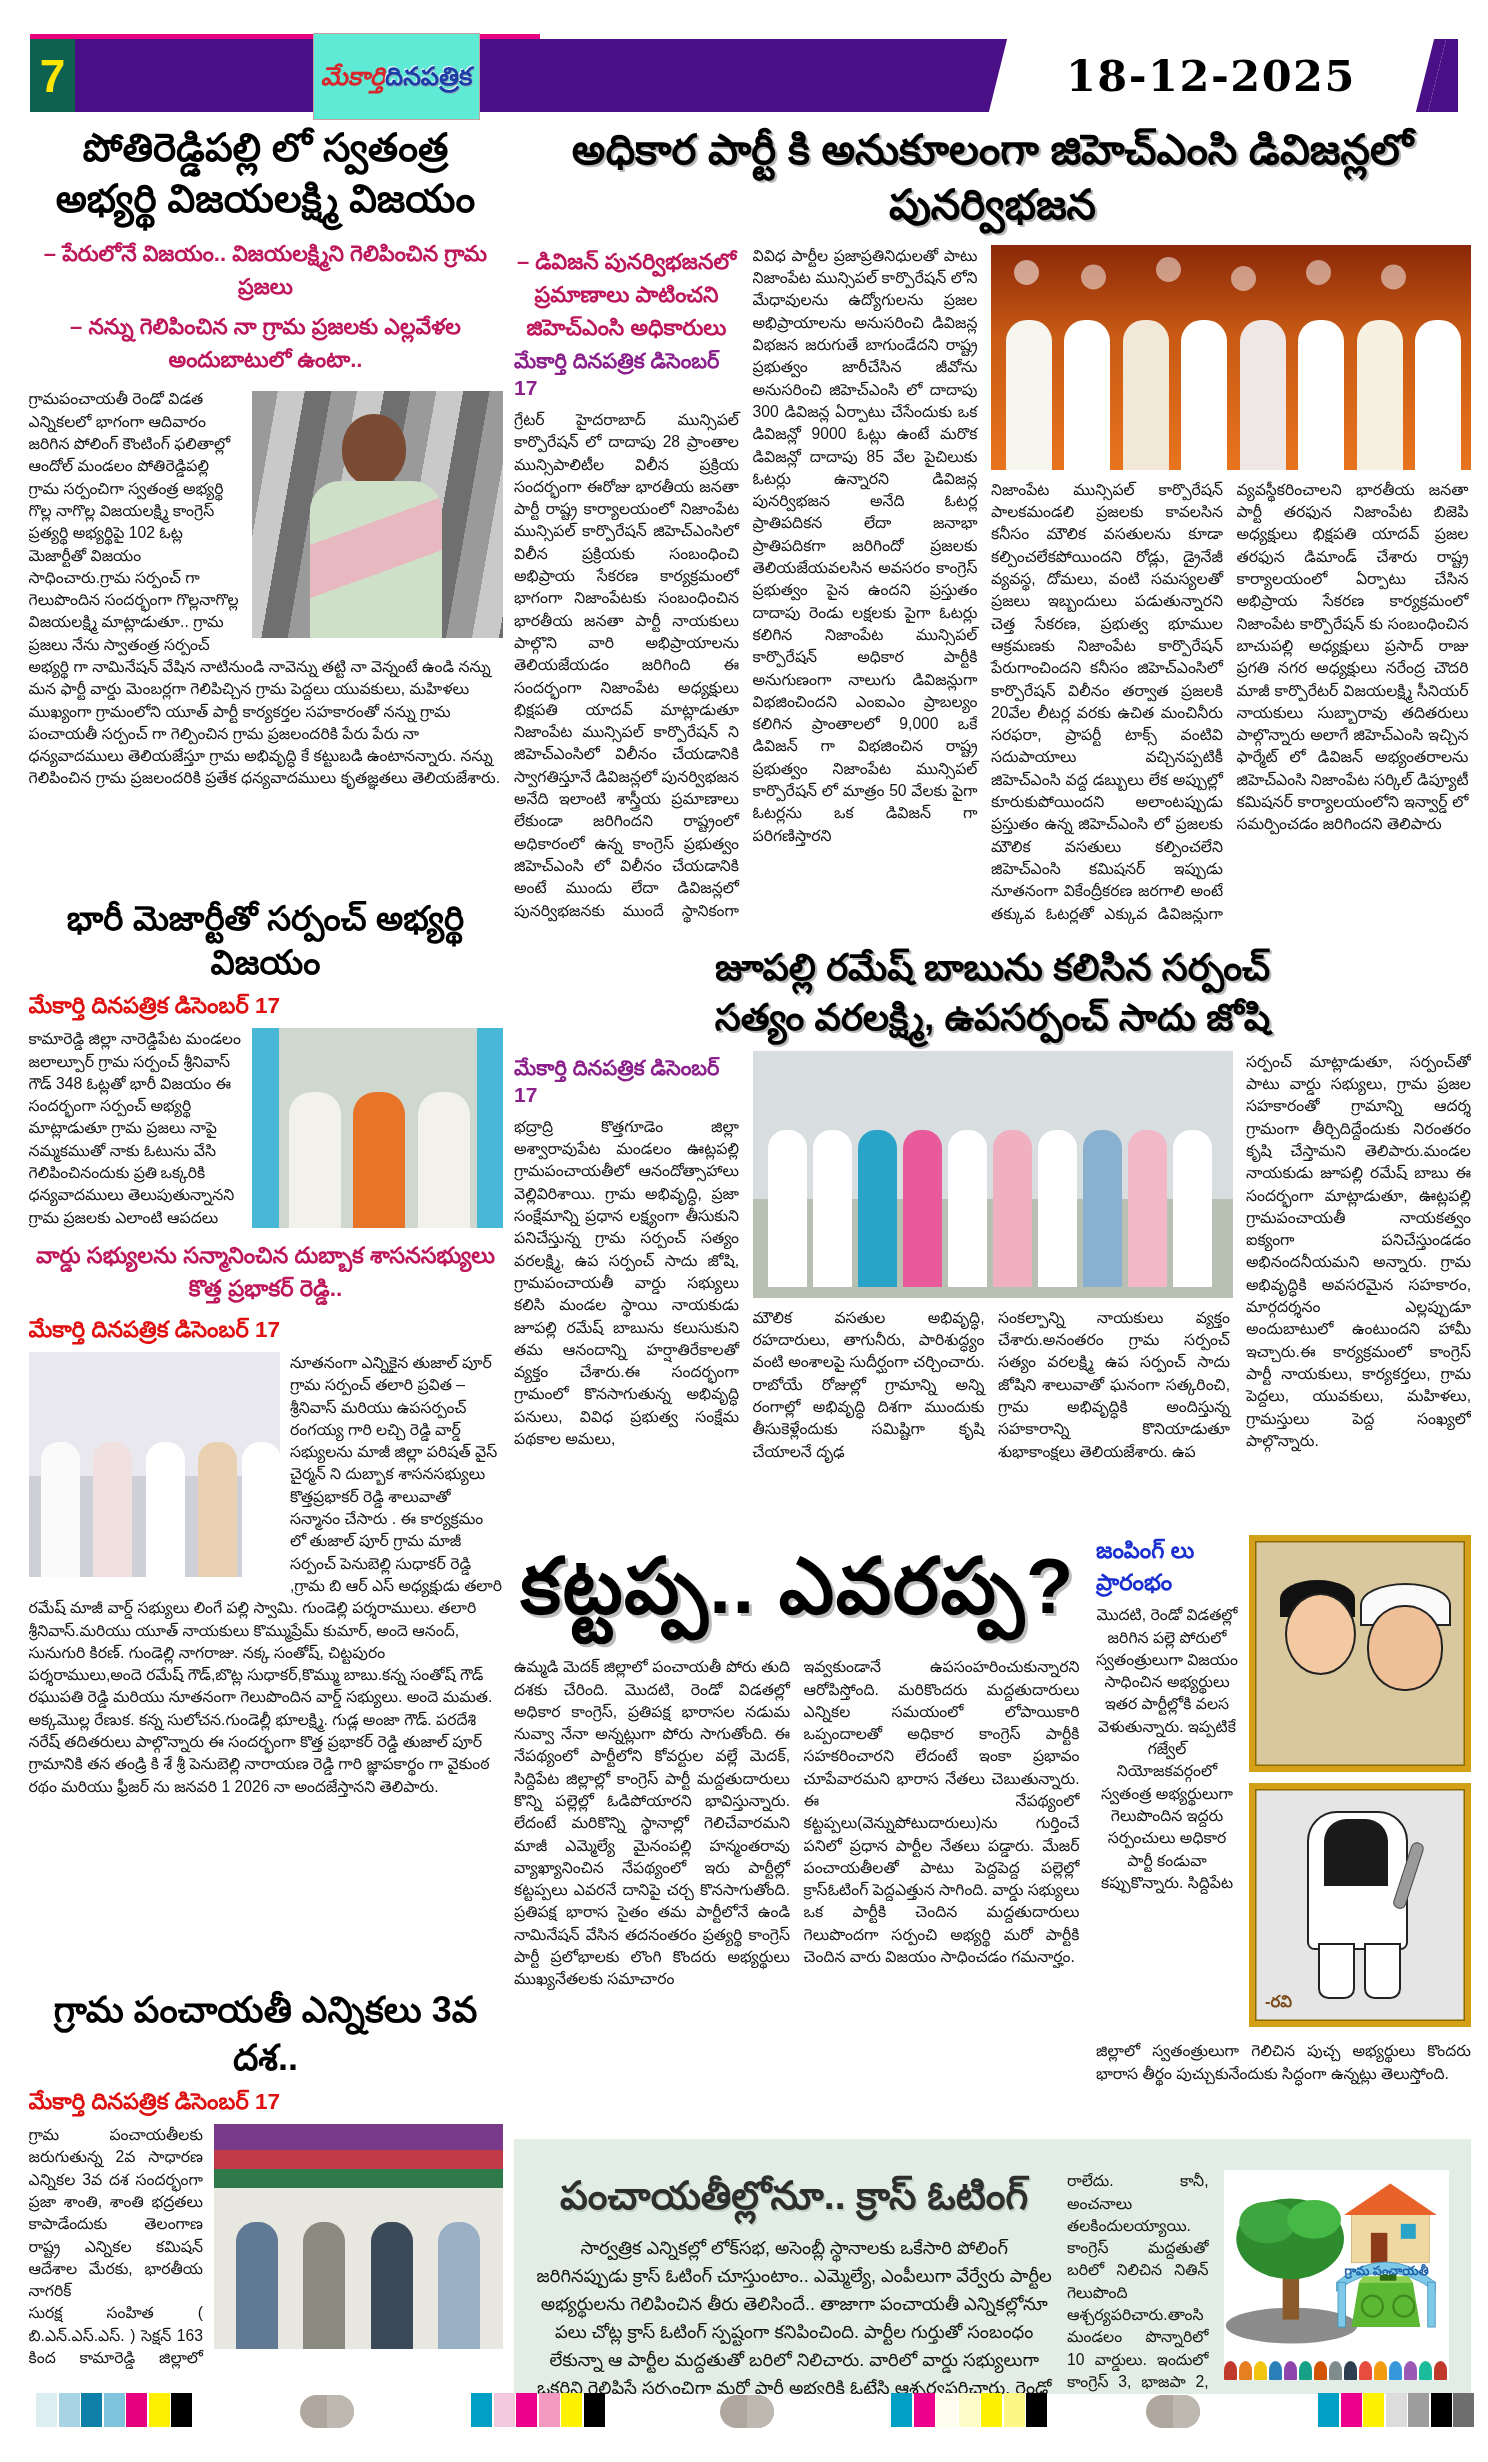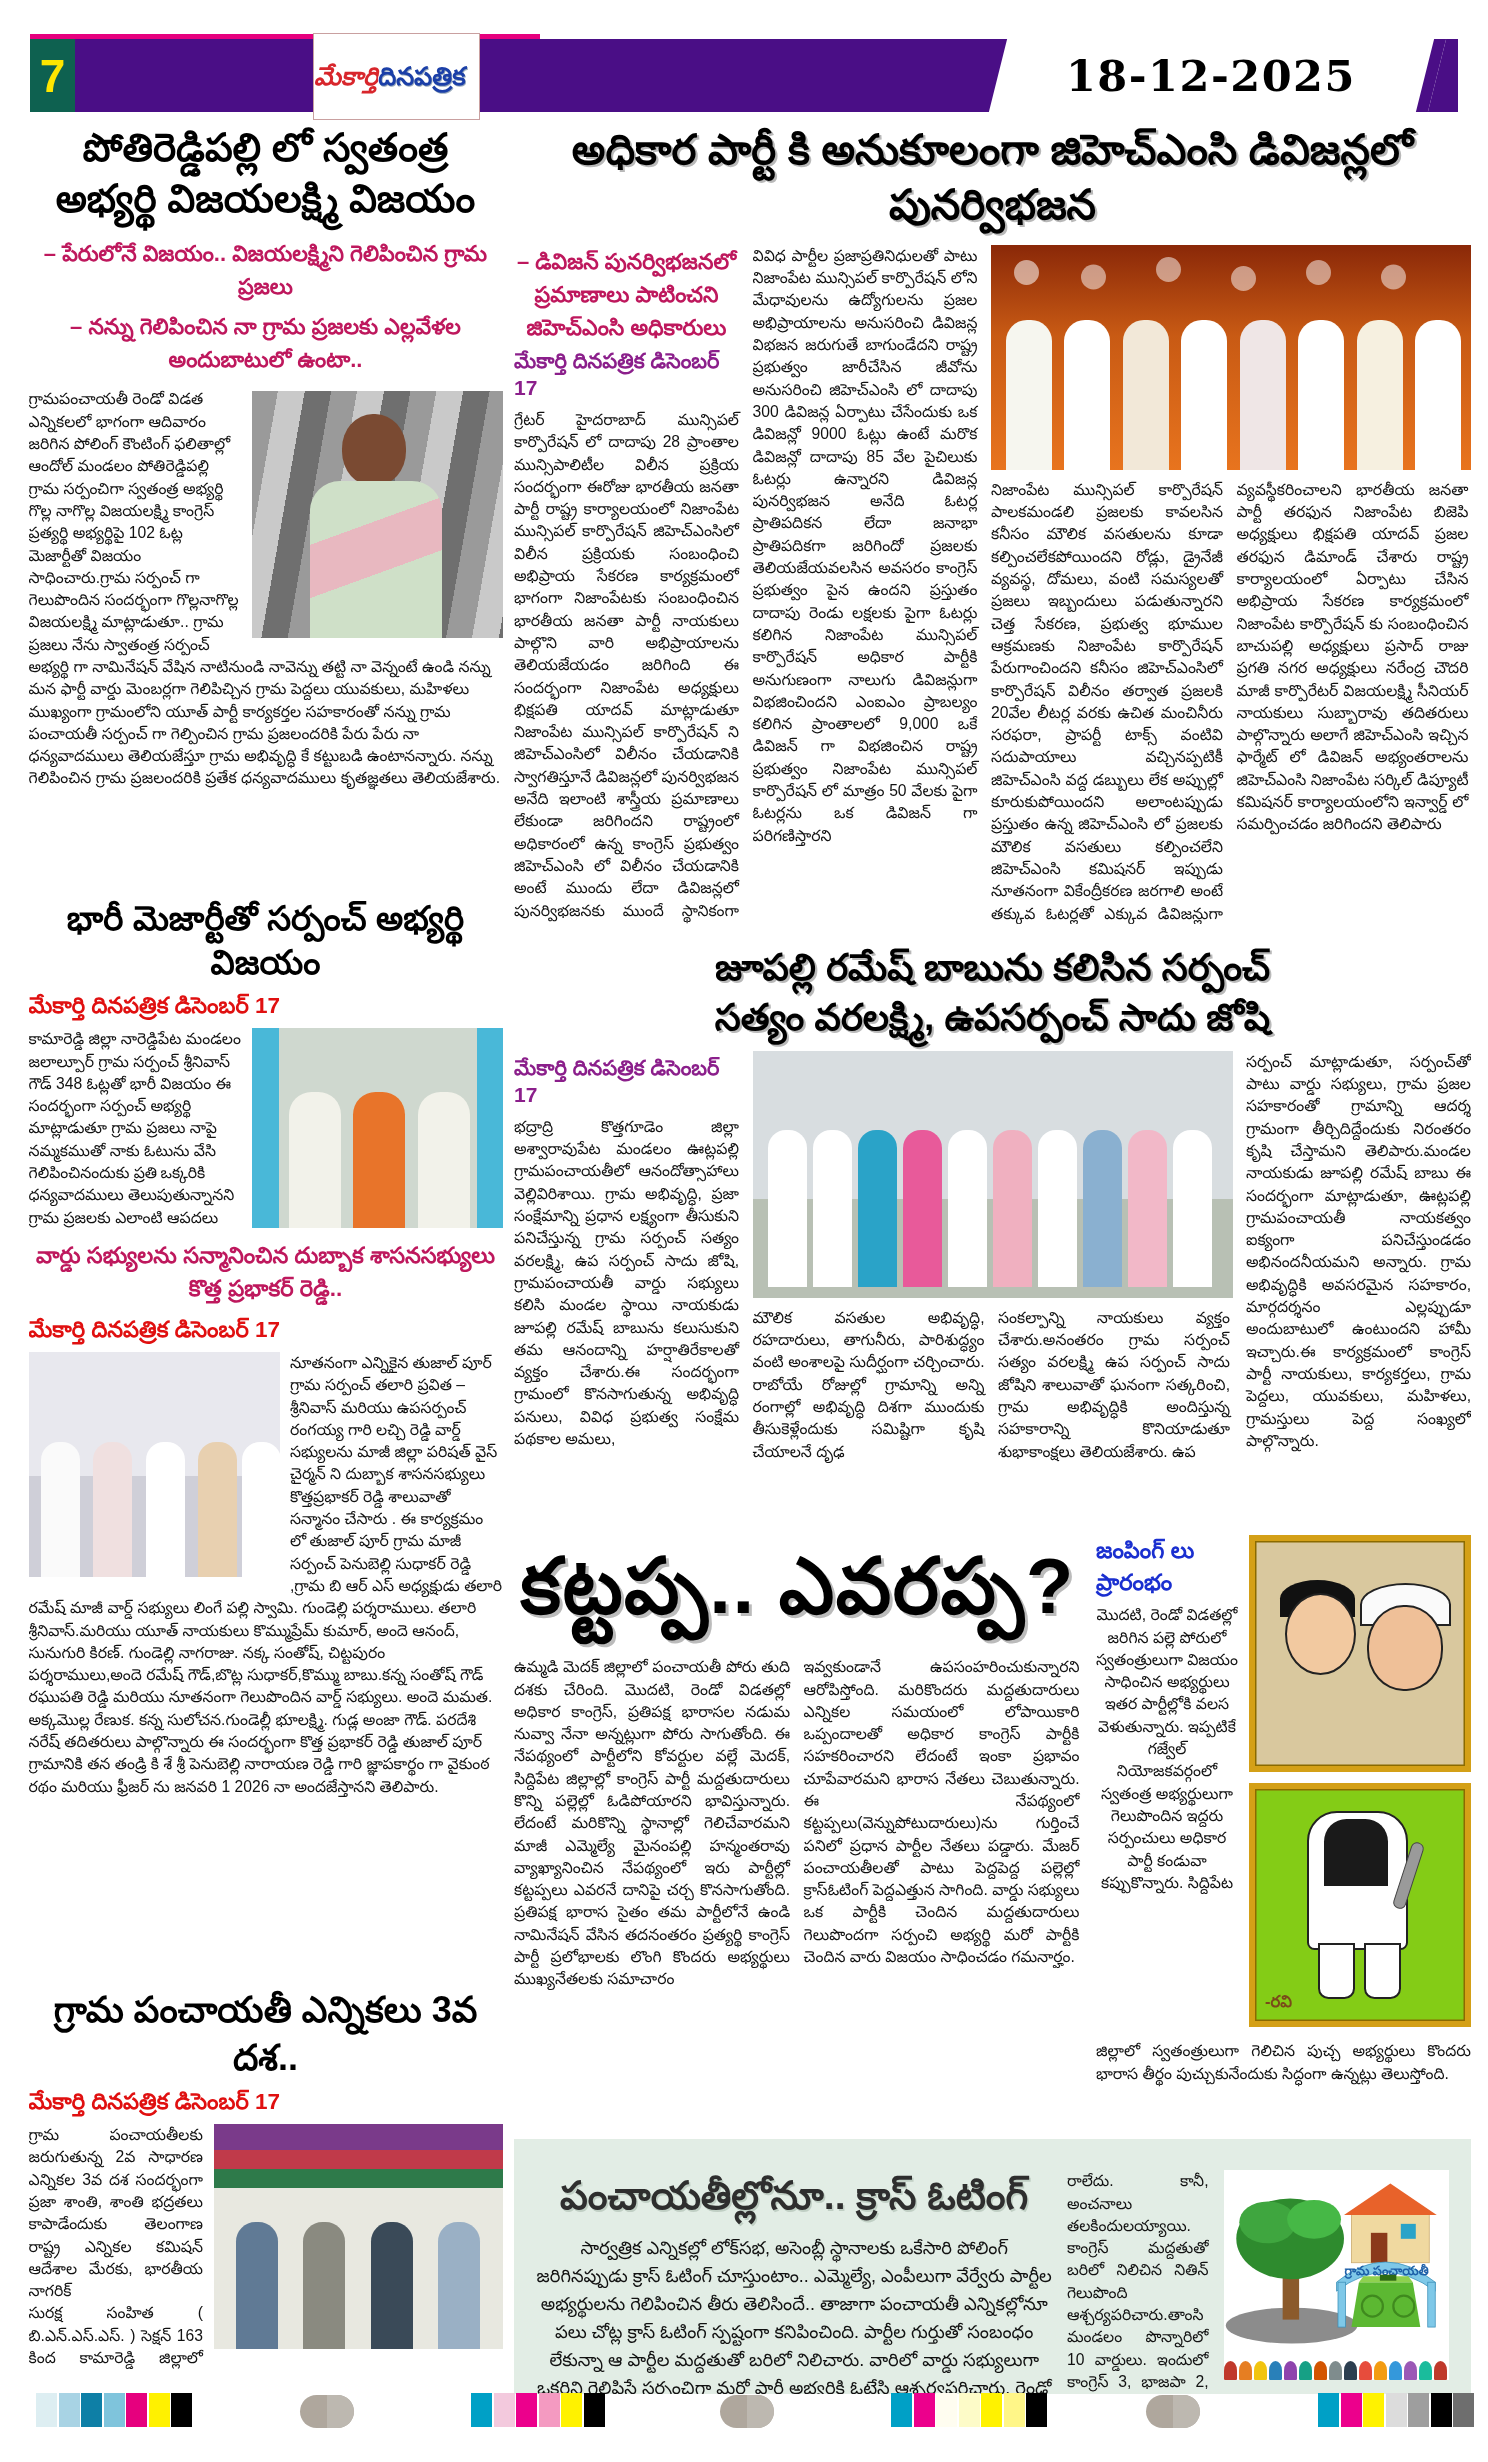--- a/index.html
+++ b/index.html
@@ -5,22 +5,22 @@
   html,body{margin:0;padding:0;}
   body{
     width:1488px;height:2462px;position:relative;background:#ffffff;
     font-family:"Liberation Sans","DejaVu Sans",sans-serif;color:#111;
   }
   
   #header{position:absolute;left:30px;top:39px;width:1428px;height:73px;background:#4A0E86;}
   #header .pink-strip{position:absolute;left:0;top:-5.2px;width:510px;height:5.2px;background:#E6007E;}
   .page-num{position:absolute;left:0;top:0;width:45px;height:73px;background:#0E6150;
     color:#FFE600;font-size:46px;font-weight:bold;display:flex;align-items:center;justify-content:center;}
-  .logo-box{position:absolute;left:283px;top:-6px;width:165px;height:85px;background:#ffffff;
-    border:1.5px solid #c9a0a0;display:flex;flex-direction:column;justify-content:center;line-height:1;}
+  .logo-box{position:absolute;left:283px;top:-6px;width:165px;height:85px;background:#5eead4;
+    border:1.5px solid #c9a0a0;display:flex;flex-direction:column;align-items:center;justify-content:center;line-height:1;}
   .logo-main{font-size:25.5px;font-weight:900;}
   .logo-main .w1{color:#D8262C;font-style:italic;}
   .logo-main .w2{color:#1B3FA8;text-shadow:0.7px 0.7px 0 #9ab,-0.7px -0.7px 0 #fff;}
   .date-wrap{position:absolute;right:21px;top:0;width:427px;height:73px;background:#ffffff;
     transform:skewX(-14deg);display:flex;align-items:center;justify-content:center;
     border-right:12px solid #4A0E86;}
   .date-text{transform:skewX(14deg);font-family:"DejaVu Serif","Liberation Serif",serif;
     font-weight:bold;font-size:43px;color:#000;letter-spacing:1.5px;}
   
   .hl{font-weight:900;color:#000;text-align:center;line-height:1.32;}
@@ -79,21 +79,21 @@
   .k-cols{height:463px;margin-top:18px;}
   .k-col{width:276px;}
   .k-right{width:375px;display:flex;flex-direction:column;}
   .k-right-top{display:flex;gap:10.5px;}
   .k-side{width:142px;}
   .k-side .side-title{color:#1A2FD0;font-weight:900;font-size:22.5px;line-height:1.4;margin-bottom:6px;}
   .k-side .body-txt{text-align:center;}
   .cartoons{width:222px;}
   .frame{border:6.7px solid #D4A017;box-shadow:0 0 0 1.5px #8a6a00 inset;background:#D9C89E;position:relative;overflow:hidden;margin-bottom:10.5px;}
   .frame.f1{height:225px;}
-  .frame.f2{height:232px;background:#84cc16;text-align:center;}
+  .frame.f2{height:232px;background:#e5e5e5;text-align:center;}
   .f1 .face1{position:absolute;left:30px;top:52px;width:67px;height:78px;border-radius:50%;background:#F2C9A0;border:2.2px solid #222;}
   .f1 .hair1{position:absolute;left:25.5px;top:39px;width:75px;height:37px;border-radius:50% 50% 0 0;background:#111;}
   .f1 .face2{position:absolute;left:112px;top:64px;width:72px;height:82px;border-radius:48%;background:#EFC098;border:2.2px solid #222;}
   .f1 .cap2{position:absolute;left:105px;top:42px;width:87px;height:39px;border-radius:50% 50% 0 0;background:#fafafa;border:2.2px solid #222;}
   .f2 .bodyfig{position:absolute;left:52px;top:22.5px;width:97px;height:135px;border-radius:30px 30px 7.5px 7.5px;background:#fff;border:2.2px solid #222;}
   .f2 .vest{position:absolute;left:69px;top:30px;width:64px;height:67px;background:#1a1a1a;border-radius:22.5px 22.5px 0 0;}
   .f2 .leg1{position:absolute;left:63px;top:154px;width:33px;height:52px;background:#fff;border:2.2px solid #222;border-radius:0 0 10.5px 10.5px;}
   .f2 .leg2{position:absolute;left:109px;top:154px;width:33px;height:52px;background:#fff;border:2.2px solid #222;border-radius:0 0 10.5px 10.5px;}
   .f2 .knife{position:absolute;left:147px;top:52px;width:10.5px;height:67px;background:#9a9a9a;border:1.5px solid #444;transform:rotate(18deg);border-radius:6px;}
   .f2 .sign{position:absolute;left:10.5px;bottom:6px;color:#7a4a1a;font-size:16.5px;font-weight:bold;}

